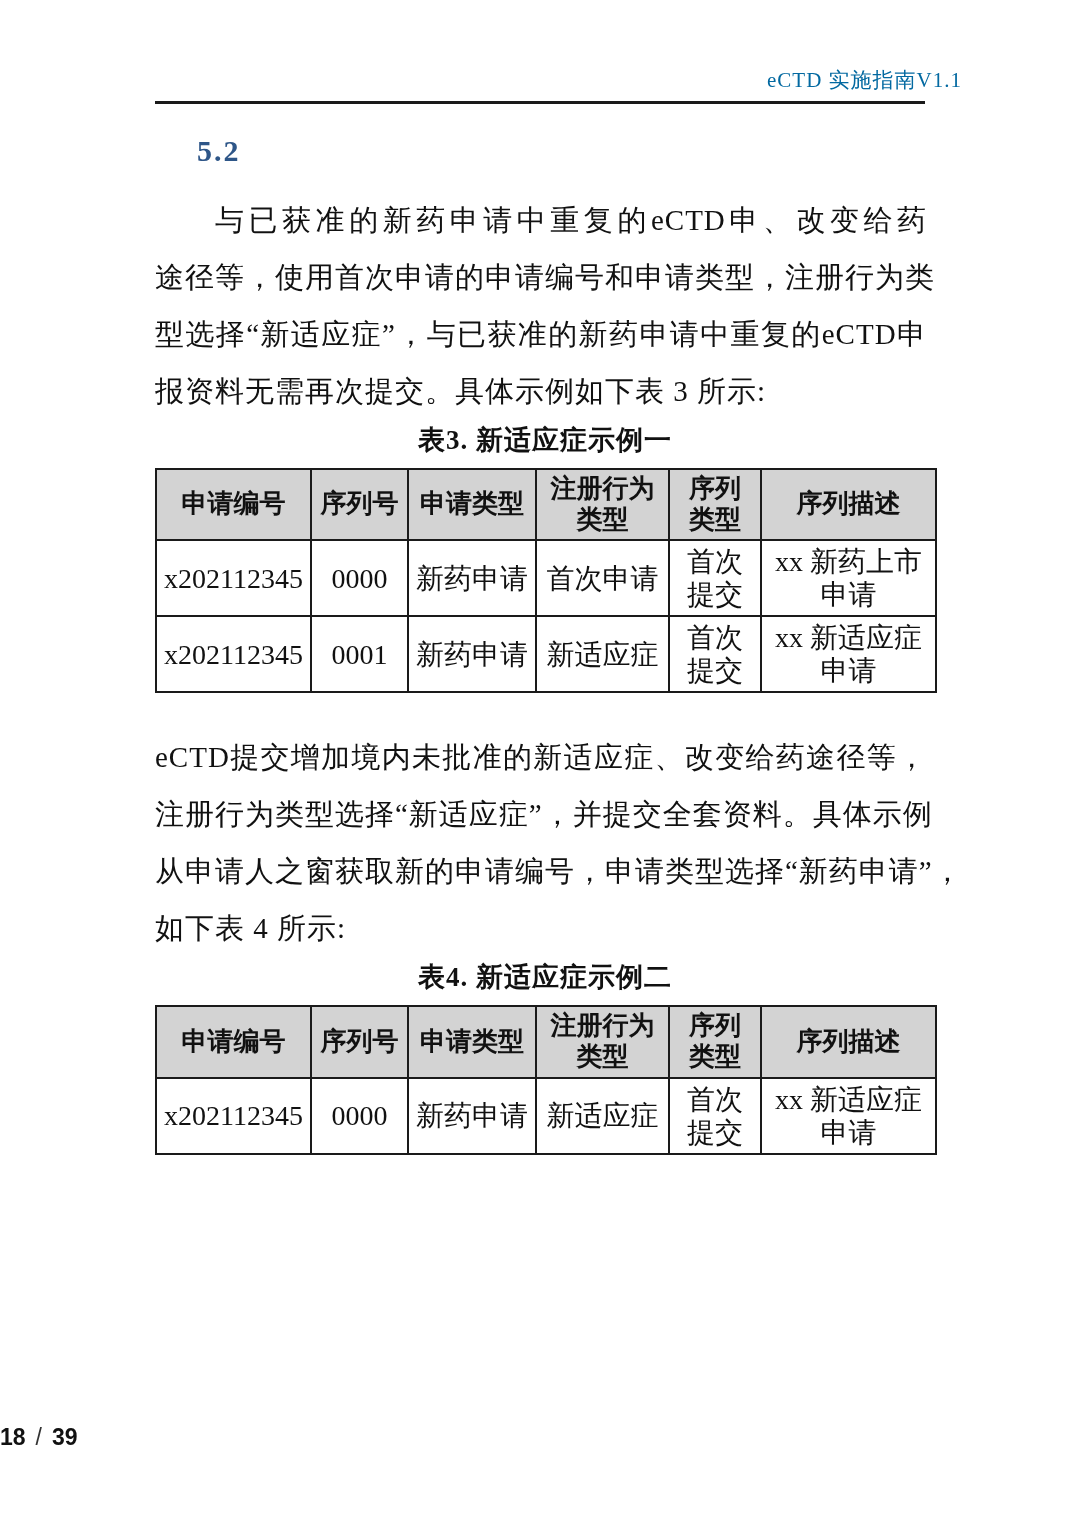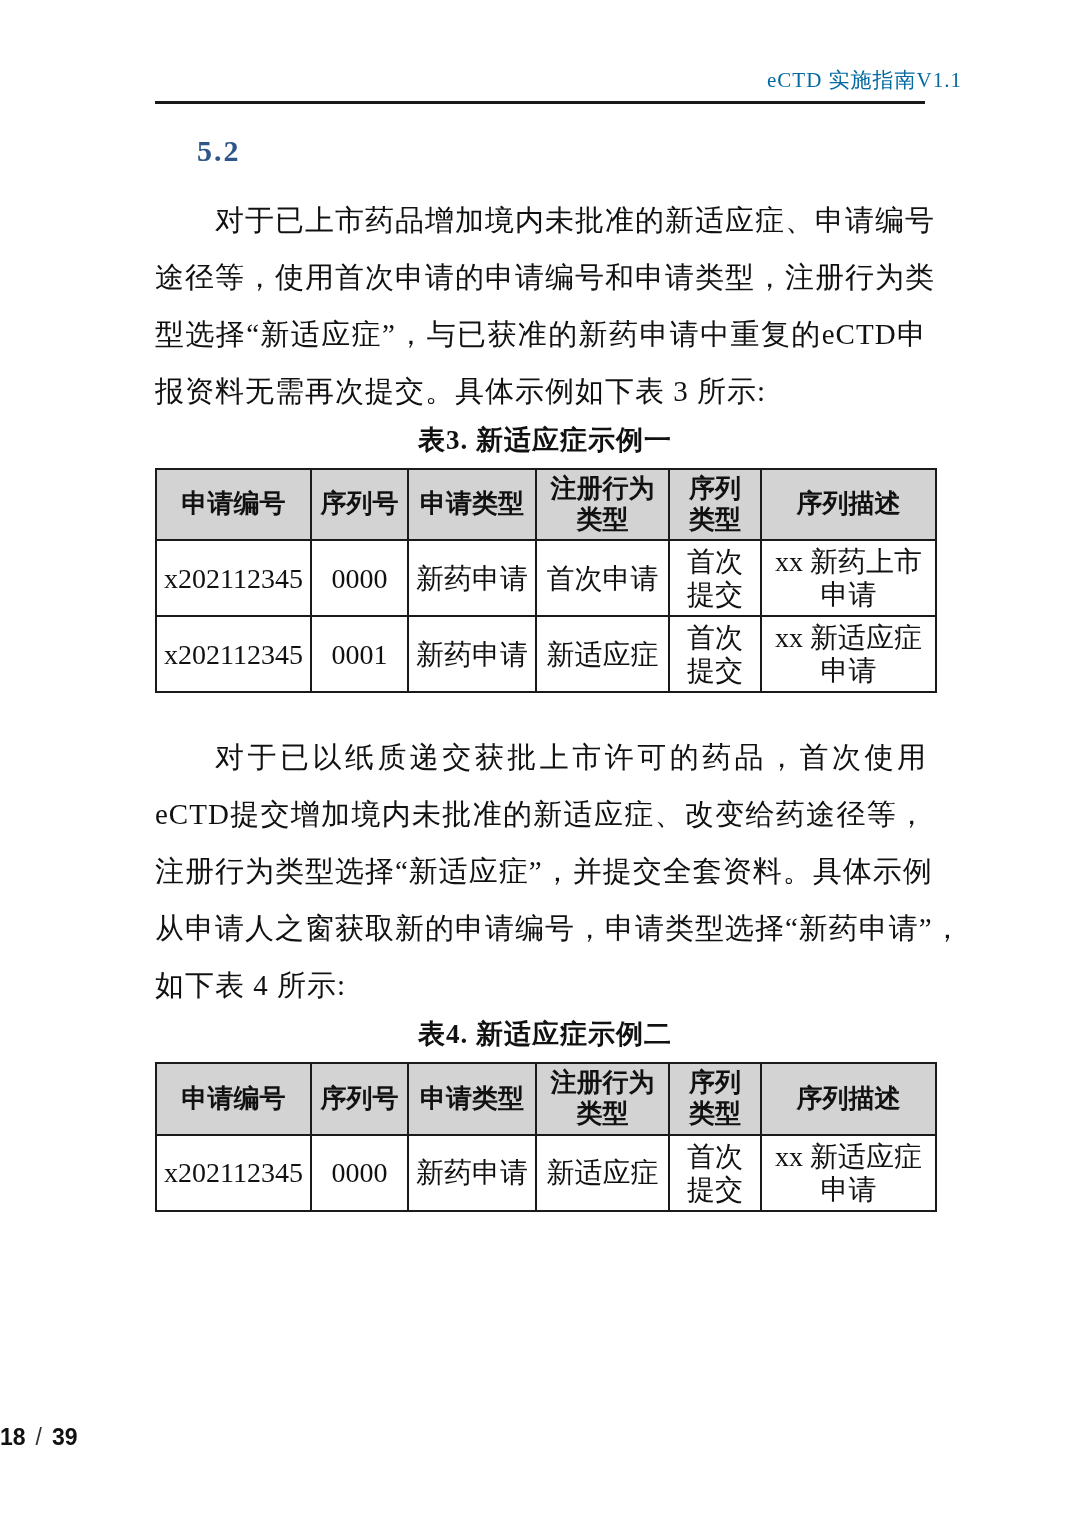--- a/index.html
+++ b/index.html
@@ -119,21 +119,21 @@
 <div class="doc-header">eCTD 实施指南V1.1</div>
 <div class="header-rule"></div>
 
 <div class="content">
 
   <div class="section-heading">
     <span>5.2</span>
   </div>
 
   <div class="para">
-    <div class="line first">对于已上市药品增加境内未批准的新适应症、申请编号</div>
+    <div class="line first">与已获准的新药申请中重复的eCTD申、改变给药</div>
     <div class="line">途径等，使用首次申请的申请编号和申请类型，注册行为类</div>
     <div class="line">型选择“新适应症”，与已获准的新药申请中重复的eCTD申</div>
     <div class="line last">报资料无需再次提交。具体示例如下表 3 所示:</div>
   </div>
 
   <div class="table-caption">表3. 新适应症示例一</div>
 
   <table class="data-table">
     <colgroup>
       <col class="c1">
@@ -175,21 +175,20 @@
 提交</td>
         <td>xx 新适应症
 申请</td>
       </tr>
     </tbody>
   </table>
 
   <div class="spacer-after-table"></div>
 
   <div class="para">
-    <div class="line first">对于已以纸质递交获批上市许可的药品，首次使用</div>
     <div class="line">eCTD提交增加境内未批准的新适应症、改变给药途径等，</div>
     <div class="line">注册行为类型选择“新适应症”，并提交全套资料。具体示例</div>
     <div class="line">从申请人之窗获取新的申请编号，申请类型选择“新药申请”，</div>
     <div class="line last">如下表 4 所示:</div>
   </div>
 
   <div class="table-caption">表4. 新适应症示例二</div>
 
   <table class="data-table">
     <colgroup>

